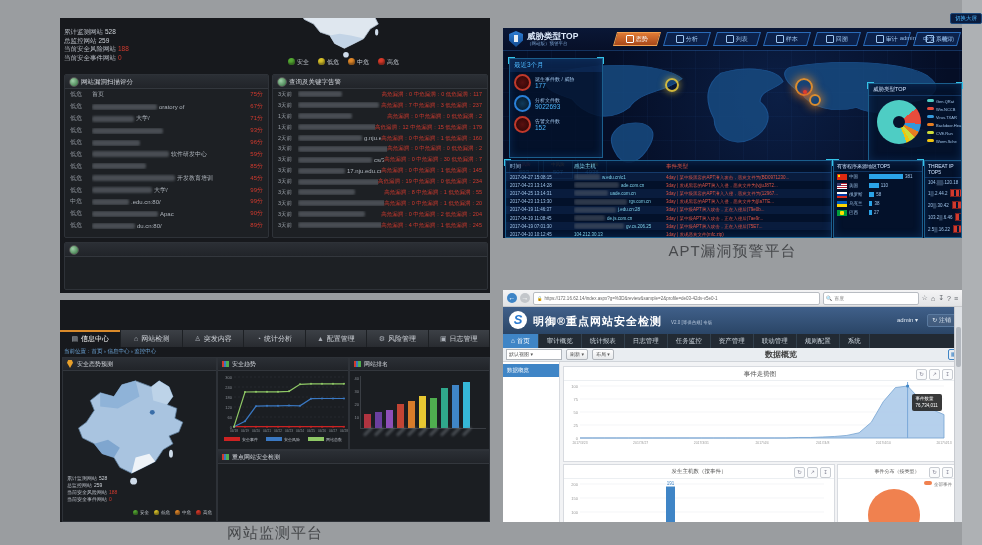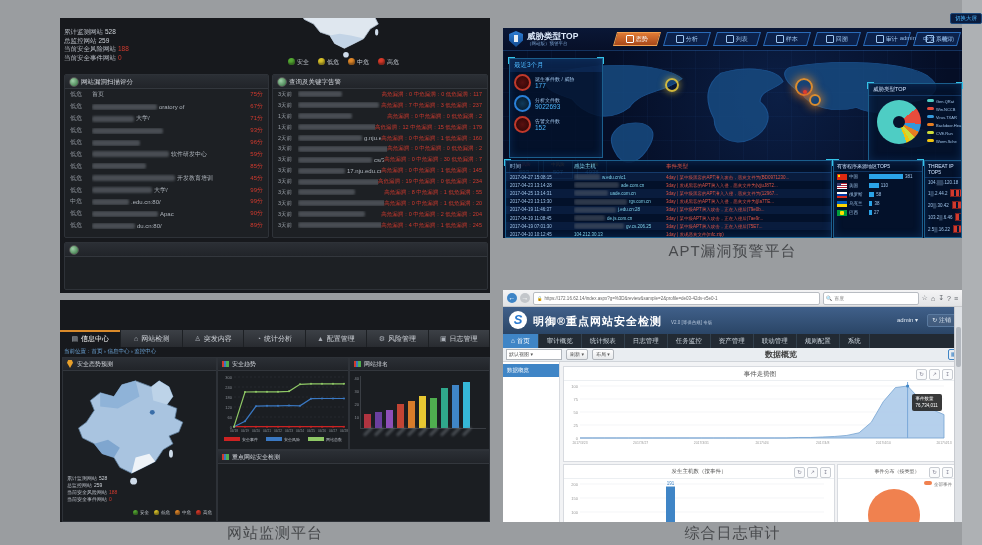--- a/index.html
+++ b/index.html
@@ -963,14 +963,13 @@
         </span>
       </div>
       <div class="pielegend"><span class="dl-chip" style="background:#f0814f"></span><span>全部事件</span></div>
       <div class="piecirc" style="background:#f0814f"></div>
     </div>
 
     <div class="brscroll">
         <div class="brthumb"></div>
       </div>
   </section>
-  <div class="caption" style="left:503px;top:524px;width:459px;">综合日志审计</div>
 </div>
 
 </body></html>

